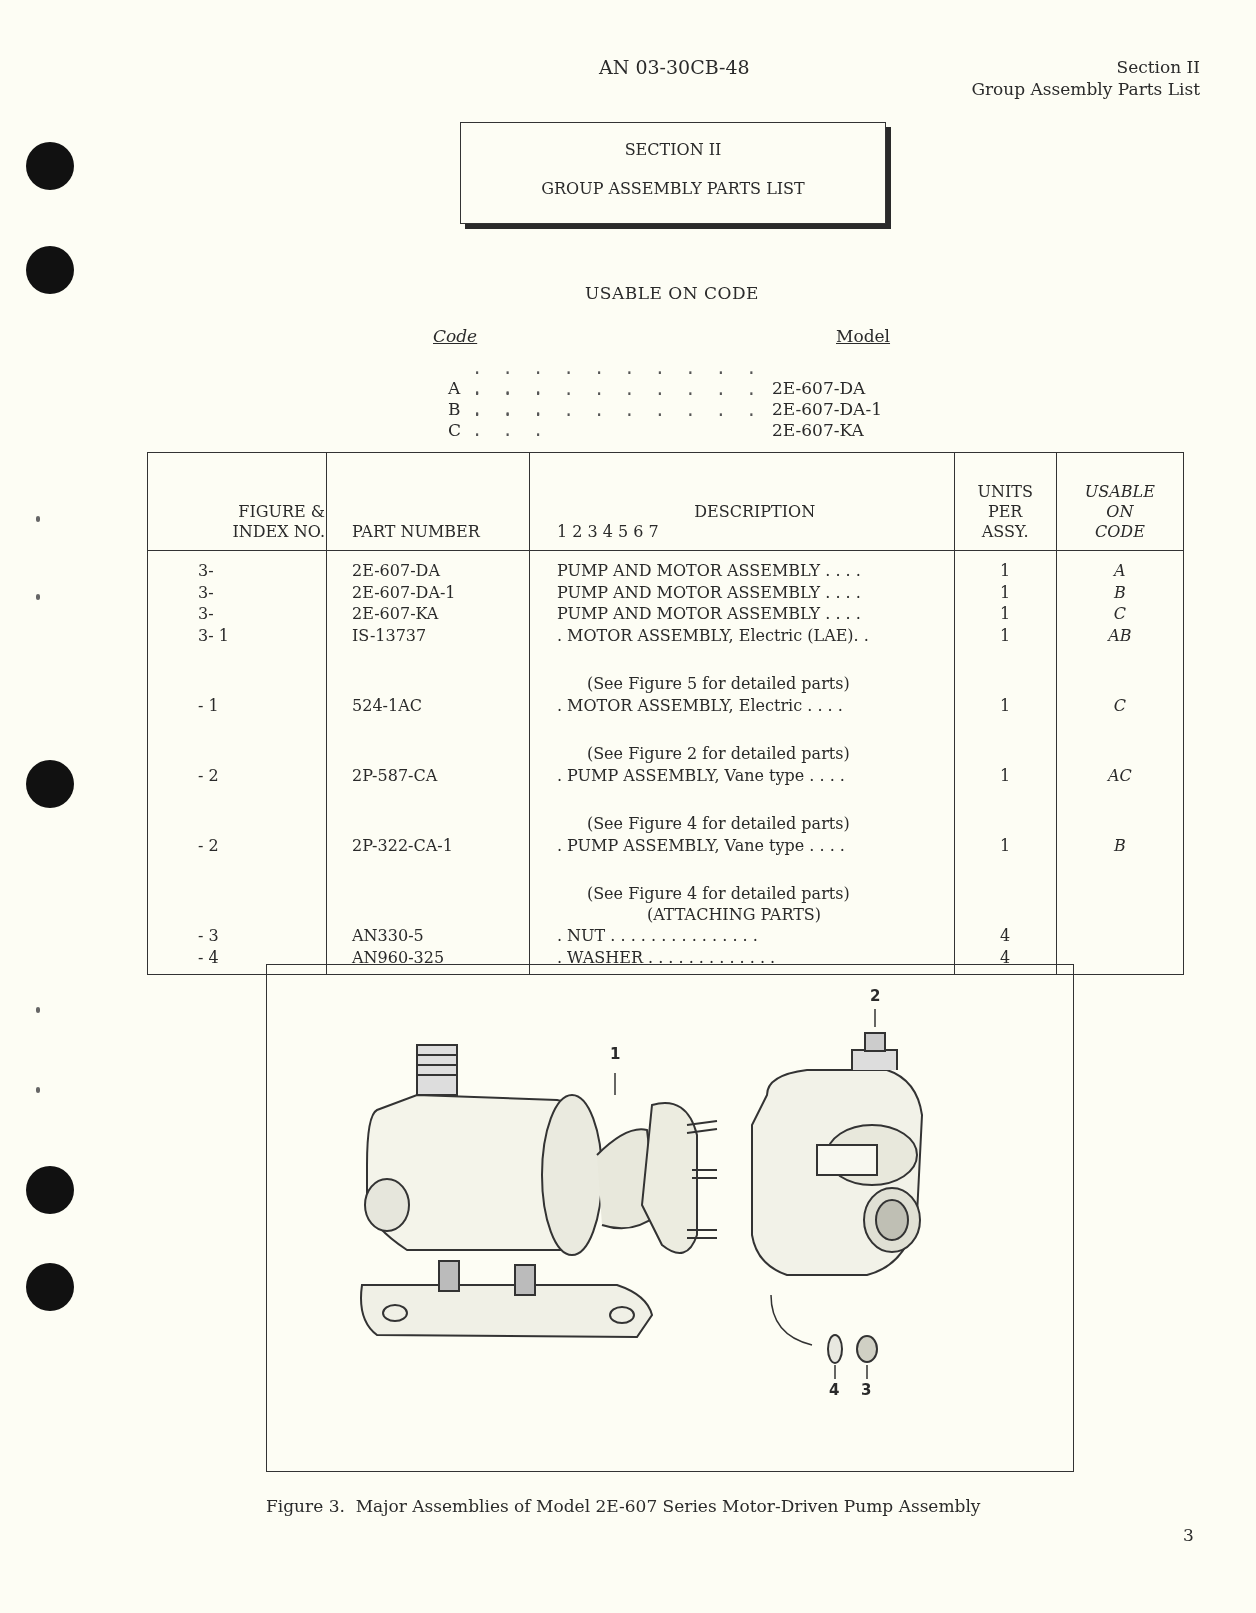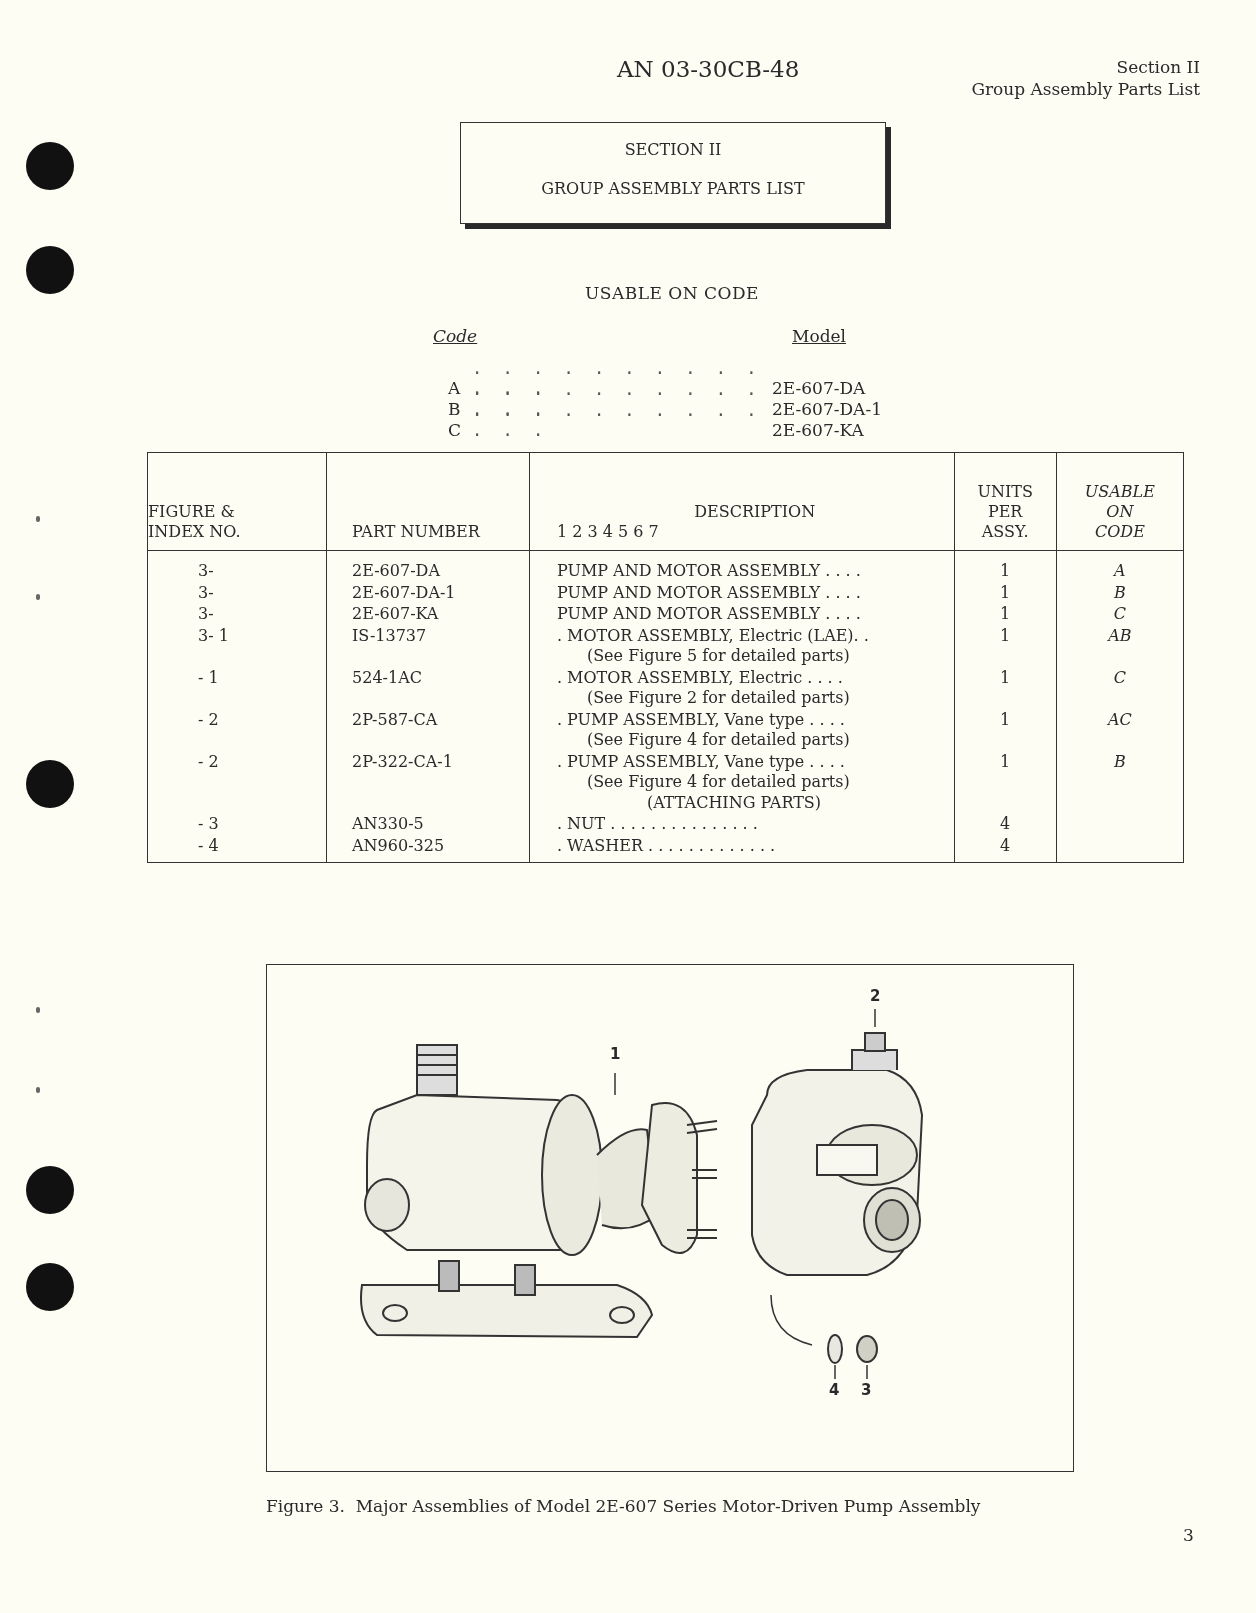--- a/index.html
+++ b/index.html
@@ -4,32 +4,32 @@
 <style>
   html, body { margin: 0; padding: 0; }
   body {
     width: 1256px; height: 1613px; position: relative;
     background: #fdfdf4; color: #2a2a2a;
     font-family: "DejaVu Serif", "Liberation Serif", serif;
     overflow: hidden;
   }
   .hole { position: absolute; width: 48px; height: 48px; border-radius: 50%; background: #111; left: 26px; }
   .speck { position: absolute; width: 4px; height: 6px; background: #666; left: 36px; border-radius: 2px; }
-  .hdr-left { position: absolute; left: 617px; top: 56px; font-size: 23px; }
+  .hdr-left { position: absolute; left: 599px; top: 56px; font-size: 19px; }
   .hdr-right { position: absolute; right: 56px; top: 56px; text-align: right; font-size: 17px; line-height: 22px; }
   .section-box {
     position: absolute; left: 460px; top: 122px; width: 424px; height: 100px;
     border: 1.5px solid #333; box-shadow: 5px 5px 0 #2a2a2a; background: #fdfdf4;
     text-align: center; font-size: 16px;
   }
   .section-box .l1 { margin-top: 17px; }
   .section-box .l2 { margin-top: 20px; }
   .usable-title { position: absolute; left: 0; width: 1344px; top: 283px; text-align: center; font-size: 17px; letter-spacing: 0.5px; }
   .code-hdr { position: absolute; left: 433px; top: 326px; font-size: 17px; font-style: italic; text-decoration: underline; }
-  .model-hdr { position: absolute; left: 792px; top: 326px; font-size: 17px; text-decoration: underline; }
+  .model-hdr { position: absolute; left: 836px; top: 326px; font-size: 17px; text-decoration: underline; }
   .code-row { position: absolute; left: 448px; font-size: 17px; font-family: "DejaVu Sans Mono", "Liberation Mono", monospace; }
   .code-row .c { display: inline-block; width: 24px; font-family: "DejaVu Serif", serif; }
   .code-row .dots { display: inline-block; width: 300px; letter-spacing: 5px; color: #555; }
   .code-row .m { font-family: "DejaVu Serif", serif; }
 
   table.parts {
     position: absolute; left: 147px; top: 452px; width: 1037px;
     border-collapse: collapse; font-size: 16px;
   }
   table.parts th, table.parts td { border-left: 1.5px solid #333; border-right: 1.5px solid #333; vertical-align: top; }
@@ -37,21 +37,21 @@
   table.parts thead th { font-weight: normal; border-bottom: 1.5px solid #333; height: 88px; vertical-align: bottom; padding-bottom: 8px; line-height: 20px; }
   table.parts tbody td { line-height: 20.5px; padding-top: 0; }
   table.parts tbody tr:first-child td { padding-top: 10px; }
   table.parts tbody tr:last-child td { padding-bottom: 6px; }
   .c-fig { width: 159px; text-align: left; padding-left: 50px; }
   .c-part { width: 204px; padding-left: 25px; }
   .c-desc { width: 420px; padding-left: 27px; }
   .c-units { width: 112px; text-align: center; }
   .c-code { width: 140px; text-align: center; font-style: italic; }
   .desc-line { white-space: pre; }
-  .sub { padding-left: 30px; white-space: pre; }
+  .sub { padding-left: 30px; white-space: pre; margin-top: 28px; }
   .attach { padding-left: 90px; white-space: pre; }
 
   .figure-frame { position: absolute; left: 266px; top: 964px; width: 806px; height: 506px; border: 1.5px solid #333; }
   .callout { position: absolute; font-family: "DejaVu Sans", sans-serif; font-size: 15px; font-weight: bold; }
   .caption { position: absolute; left: 266px; top: 1496px; font-size: 17px; text-align: right; }
   .page-no { position: absolute; left: 1183px; top: 1525px; font-size: 17px; }
 </style>
 </head>
 <body>
 
@@ -86,21 +86,21 @@
 <div class="code-row" style="top:379px">
   <span class="c">B</span><span class="dots">. . . . . . . . . . . . .</span><span class="m">2E-607-DA-1</span>
 </div>
 <div class="code-row" style="top:400px">
   <span class="c">C</span><span class="dots">. . . . . . . . . . . . .</span><span class="m">2E-607-KA</span>
 </div>
 
 <table class="parts">
   <thead>
     <tr>
-      <th class="c-fig" style="text-align:left;padding-left:0">
+      <th class="c-fig" style="text-align:right;padding-left:0">
         <div>FIGURE &amp;</div>
         <div>INDEX NO.</div>
       </th>
       <th class="c-part" style="text-align:left">PART NUMBER</th>
       <th class="c-desc" style="text-align:left">
         <div style="text-align:center">DESCRIPTION</div>
         <div>1 2 3 4 5 6 7</div>
       </th>
       <th class="c-units">
         <div>UNITS</div>

